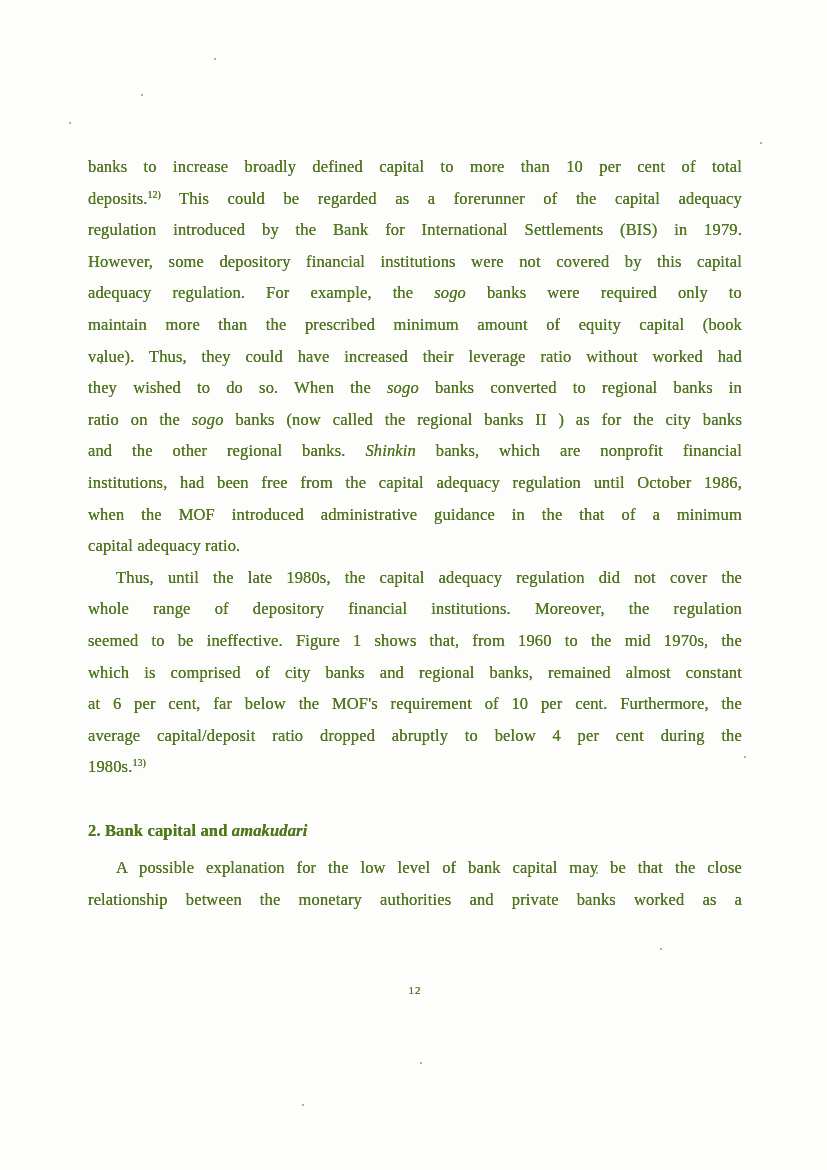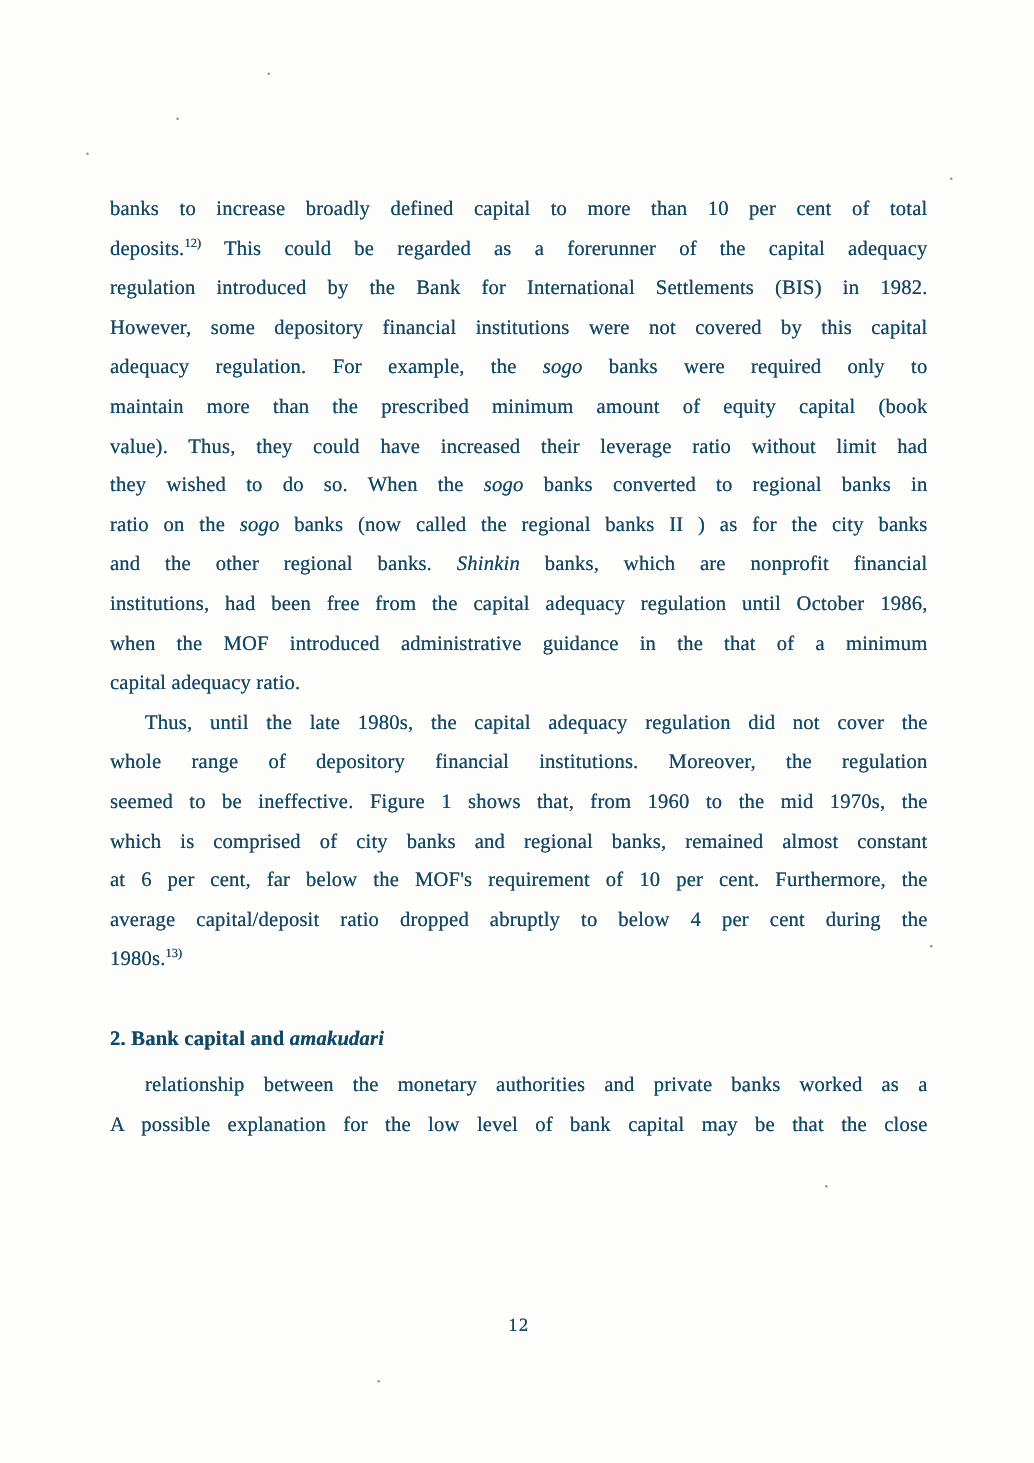--- a/index.html
+++ b/index.html
@@ -6,21 +6,21 @@
   body {
     background: #ffffff;
     font-family: "Liberation Serif", "DejaVu Serif", serif;
   }
   .page {
     position: relative;
     width: 827px;
     height: 1170px;
     background: #fdfdfc;
     overflow: hidden;
-    color: #0c4a6e;
+    color: #4d7c0f;
   }
   .text-body {
     position: absolute;
     left: 88px;
     top: 151px;
     width: 654px;
     font-size: 16.5px;
     line-height: 31.6px;
     letter-spacing: 0.15px;
     text-shadow: 0 0 0.5px rgba(25,25,25,0.75);
@@ -50,69 +50,69 @@
     font-size: 10px;
     vertical-align: super;
     line-height: 0;
     letter-spacing: 0;
     font-family: Liberation Serif, serif;
   }
   i { font-style: italic; }
   .page-number {
     position: absolute;
     left: 88px;
-    top: 1053px;
+    top: 984px;
     width: 654px;
     text-align: center;
-    font-size: 15px;
+    font-size: 11px;
     letter-spacing: 1px;
     text-shadow: 0 0 0.5px rgba(25,25,25,0.75);
   }
   .speck {
     position: absolute;
     background: rgba(60,60,60,0.55);
     border-radius: 50%;
   }
 </style>
 </head>
 <body>
 
 <div class="page">
 
   <div class="text-body">
       <div class="para">
         <div class="line">banks to increase broadly defined capital to more than 10 per cent of total</div>
         <div class="line">deposits.<sup>12)</sup> This could be regarded as a forerunner of the capital adequacy</div>
-        <div class="line">regulation introduced by the Bank for International Settlements (BIS) in 1982.</div>
+        <div class="line">regulation introduced by the Bank for International Settlements (BIS) in 1979.</div>
         <div class="line">However, some depository financial institutions were not covered by this capital</div>
         <div class="line">adequacy regulation. For example, the <i>sogo</i> banks were required only to</div>
         <div class="line">maintain more than the prescribed minimum amount of equity capital (book</div>
-        <div class="line">value). Thus, they could have increased their leverage ratio without limit had</div>
+        <div class="line">value). Thus, they could have increased their leverage ratio without worked had</div>
         <div class="line">they wished to do so. When the <i>sogo</i> banks converted to regional banks in</div>
         <div class="line">ratio on the <i>sogo</i> banks (now called the regional banks II ) as for the city banks</div>
         <div class="line">and the other regional banks. <i>Shinkin</i> banks, which are nonprofit financial</div>
         <div class="line">institutions, had been free from the capital adequacy regulation until October 1986,</div>
         <div class="line">when the MOF introduced administrative guidance in the that of a minimum</div>
         <div class="line line-short">capital adequacy ratio.</div>
       </div>
       <div class="para indent">
         <div class="line">Thus, until the late 1980s, the capital adequacy regulation did not cover the</div>
         <div class="line">whole range of depository financial institutions. Moreover, the regulation</div>
         <div class="line">seemed to be ineffective. Figure 1 shows that, from 1960 to the mid 1970s, the</div>
         <div class="line">which is comprised of city banks and regional banks, remained almost constant</div>
         <div class="line">at 6 per cent, far below the MOF's requirement of 10 per cent. Furthermore, the</div>
         <div class="line">average capital/deposit ratio dropped abruptly to below 4 per cent during the</div>
         <div class="line line-short">1980s.<sup>13)</sup></div>
       </div>
       <div class="para heading">
         <div class="line line-short">2. Bank capital and <i>amakudari</i></div>
       </div>
       <div class="para indent">
+        <div class="line">A possible explanation for the low level of bank capital may be that the close</div>
         <div class="line">relationship between the monetary authorities and private banks worked as a</div>
-        <div class="line">A possible explanation for the low level of bank capital may be that the close</div>
       </div>
     </div>
 
   <div class="page-number">12</div>
 
   <div class="speck" style="left:69px;top:122px;width:2px;height:2px;"></div>
   <div class="speck" style="left:141px;top:94px;width:2px;height:2px;"></div>
   <div class="speck" style="left:760px;top:142px;width:2px;height:2px;"></div>
   <div class="speck" style="left:100px;top:362px;width:2px;height:2px;"></div>
   <div class="speck" style="left:744px;top:756px;width:2px;height:2px;"></div>

